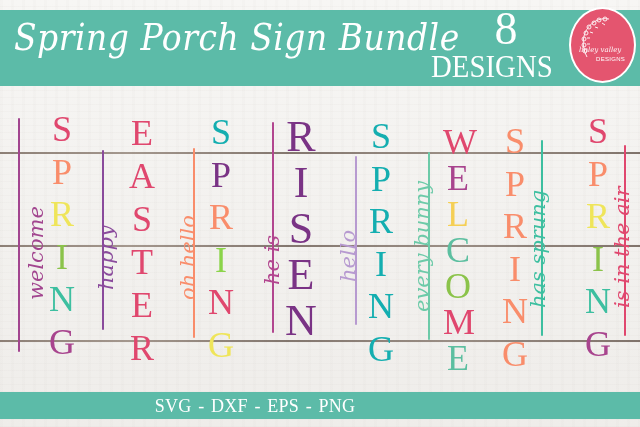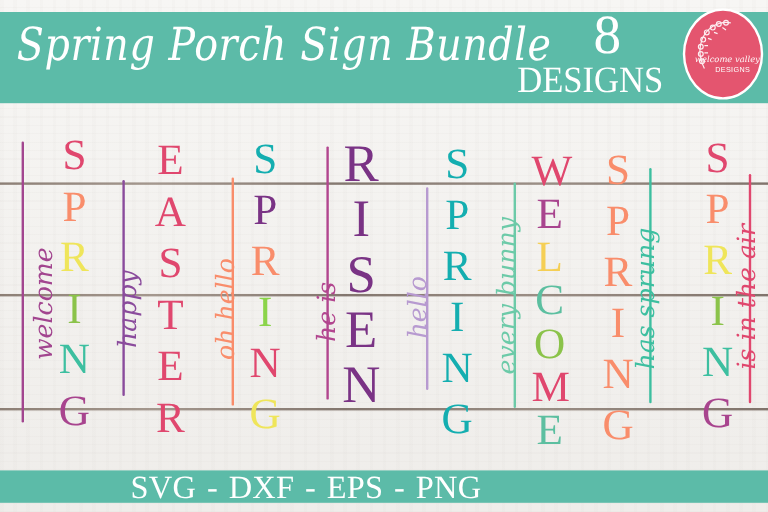--- a/index.html
+++ b/index.html
@@ -51,21 +51,21 @@
   }
   .logo .brand-word {
     position: absolute; left: 25px; top: 47px; color: #fff;
     font-family: "Liberation Sans", sans-serif; font-size: 6px; letter-spacing: 0.3px;
   }
   .logo .floral {
     position: absolute; left: 4px; top: 4px; width: 40px; height: 48px;
   }
   .formats {
     position: absolute; top: 392px; left: 0; width: 512px; text-align: center;
-    color: #fff; font-family: "Liberation Serif", serif; font-size: 27px; line-height: 28px;
+    color: #fff; font-family: "Liberation Serif", serif; font-size: 18px; line-height: 28px;
     letter-spacing: 0.2px;
   }
   .formats span { padding-right: 2px; }
   .sign { position: absolute; top: 0; left: 0; }
   .letter {
     position: absolute; font-family: "Liberation Serif", serif; font-size: 36px;
     line-height: 36px; width: 30px; text-align: center; font-weight: normal;
   }
   .letter.big { font-size: 44px; line-height: 44px; width: 36px; }
   .script {
@@ -96,21 +96,21 @@
         <circle cx="24" cy="7" r="2"></circle>
         <circle cx="19" cy="10" r="2"></circle>
       <circle cx="14" cy="14" r="2"></circle>
         <circle cx="11" cy="20" r="2"></circle>
         <circle cx="9" cy="26" r="2"></circle>
       <circle cx="9" cy="32" r="2"></circle>
         <circle cx="10" cy="38" r="2"></circle>
       <path d="M27 10 l3 2 M20 14 l3 1 M15 19 l3 1 M12 25 l3 0 M12 31 l3 0"></path>
     </g>
   </svg>
-  <div class="brand-script">welcome valley</div>
+  <div class="brand-script">linley valley</div>
   <div class="brand-word">DESIGNS</div>
 </div>
 
 <div id="signs">
     <div class="sign">
       <div class="stroke" style="left: 18px; top: 118px; height: 234px; background: rgb(162, 69, 143);"></div>
       <div class="script" style="color: rgb(162, 69, 143); left: 26px; top: 300px;">welcome</div>
       <div class="letter" style="color: rgb(224, 71, 110); left: 47px; top: 111px;">S</div>
       <div class="letter" style="color: rgb(249, 141, 107); left: 47px; top: 153.5px;">P</div>
       <div class="letter" style="color: rgb(239, 229, 90); left: 47px; top: 196px;">R</div>

